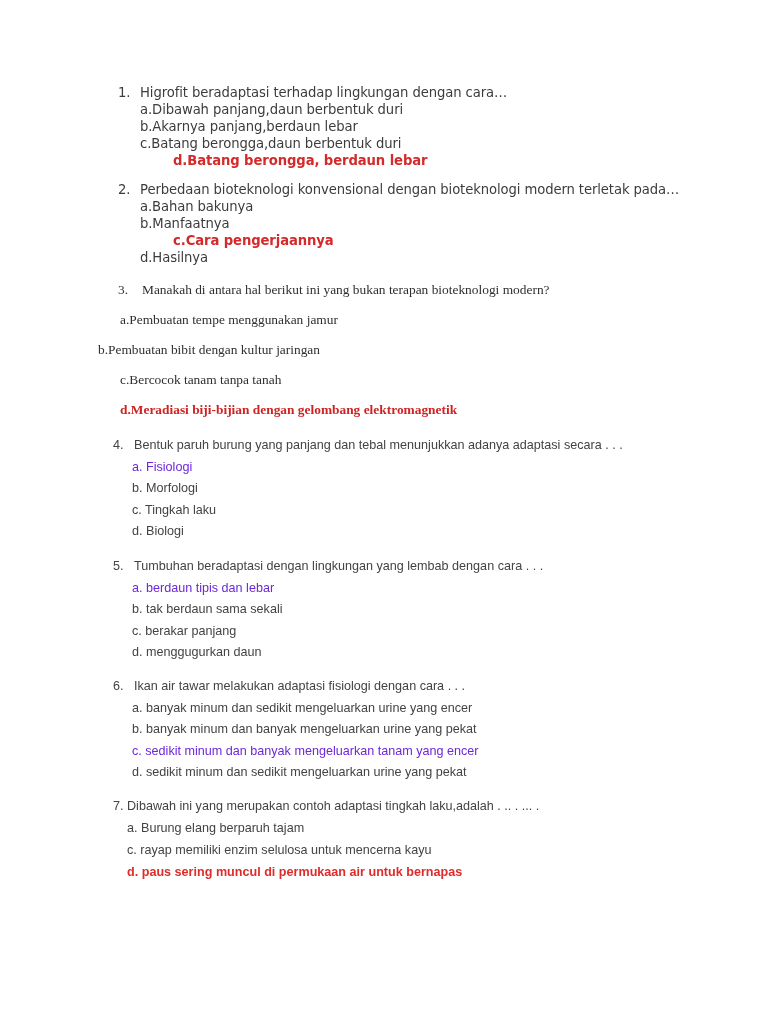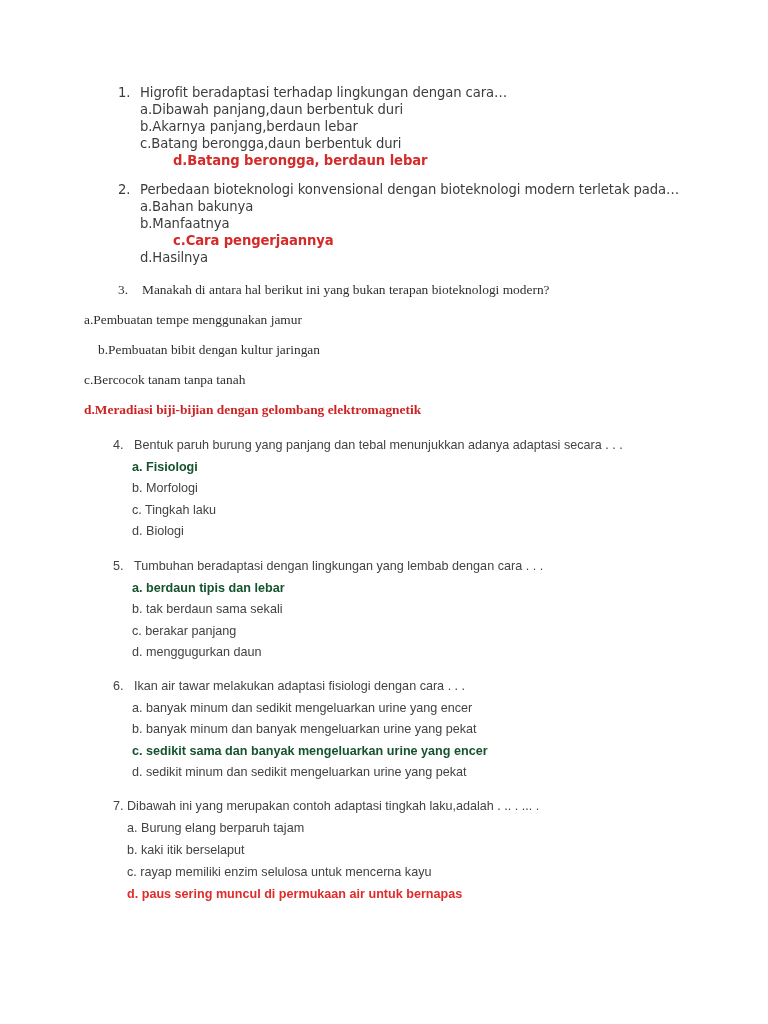--- a/index.html
+++ b/index.html
@@ -79,40 +79,40 @@
 
   
   .grp-b {
     font-family: "Liberation Serif", "DejaVu Serif", serif;
     font-size: 13.4px;
     line-height: 16px;
     color: #2e2e2e;
   }
   .grp-b .q-line { padding-left: 118px; }
   .grp-b .q-num { width: 24px; }
-  .grp-b .opt { padding-left: 84px; margin-top: 14px; }
+  .grp-b .opt { padding-left: 120px; margin-top: 14px; }
   .grp-b .opt.indent-extra { padding-left: 98px; }
   .grp-b .answer {
     color: #cf2222;
     font-weight: bold;
   }
 
   
   .grp-c {
     font-family: "Liberation Sans", sans-serif;
     font-size: 12.6px;
     line-height: 15px;
     color: #434343;
   }
   .grp-c .q-line { padding-left: 113px; }
   .grp-c .q-num { width: 21px; }
   .grp-c .opt { padding-left: 132px; margin-top: 6.5px; }
   .grp-c .answer {
-    color: #14532d;
-    font-weight: bold;
+    color: #6d28d9;
+    font-weight: normal;
   }
 
   
   .grp-d {
     font-family: "Liberation Sans", sans-serif;
     font-size: 12.6px;
     line-height: 15px;
     color: #434343;
   }
   .grp-d .q-line { padding-left: 113px; }
@@ -193,29 +193,28 @@
       <div class="opt">d. menggugurkan daun</div>
     </div>
 
     <div class="q-block grp-c" id="q6">
       <div class="q-line">
         <span class="q-num">6.</span>
         <span class="q-text">Ikan air tawar melakukan adaptasi fisiologi dengan cara . . .</span>
       </div>
       <div class="opt">a. banyak minum dan sedikit mengeluarkan urine yang encer</div>
       <div class="opt">b. banyak minum dan banyak mengeluarkan urine yang pekat</div>
-      <div class="opt answer">c. sedikit sama dan banyak mengeluarkan urine yang encer</div>
+      <div class="opt answer">c. sedikit minum dan banyak mengeluarkan tanam yang encer</div>
       <div class="opt">d. sedikit minum dan sedikit mengeluarkan urine yang pekat</div>
     </div>
 
     <div class="q-block grp-d" id="q7">
       <div class="q-line">
         <span class="q-num">7.</span>
         <span class="q-text">Dibawah ini yang merupakan contoh adaptasi tingkah laku,adalah . .. . ... .</span>
       </div>
       <div class="opt">a. Burung elang berparuh tajam</div>
-      <div class="opt">b. kaki itik berselaput</div>
       <div class="opt">c. rayap memiliki enzim selulosa untuk mencerna kayu</div>
       <div class="opt answer">d. paus sering muncul di permukaan air untuk bernapas</div>
     </div>
 
   </div>
 </div>
 
 </body></html>

